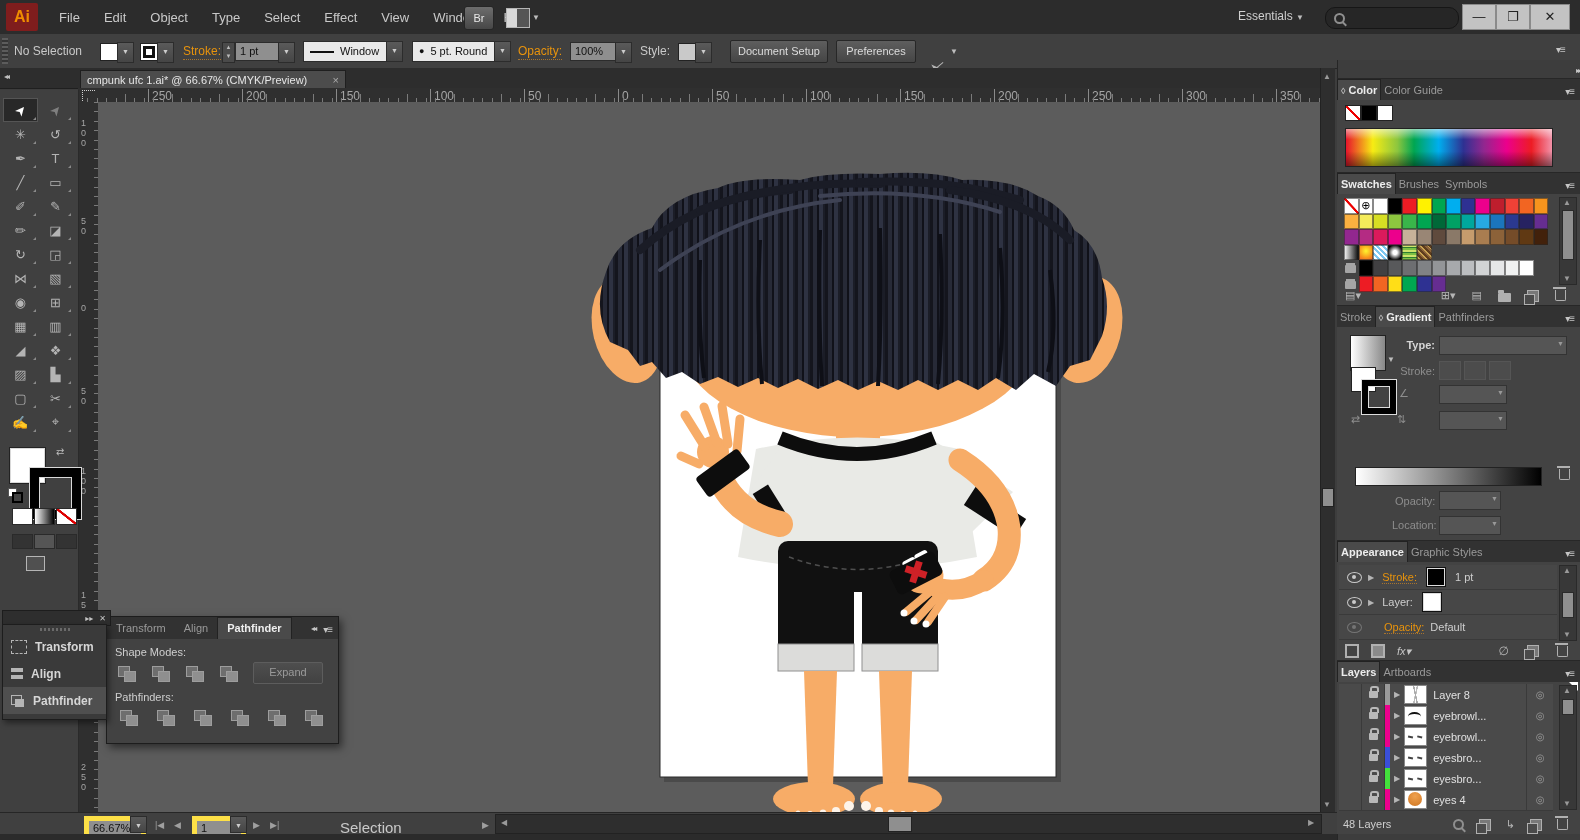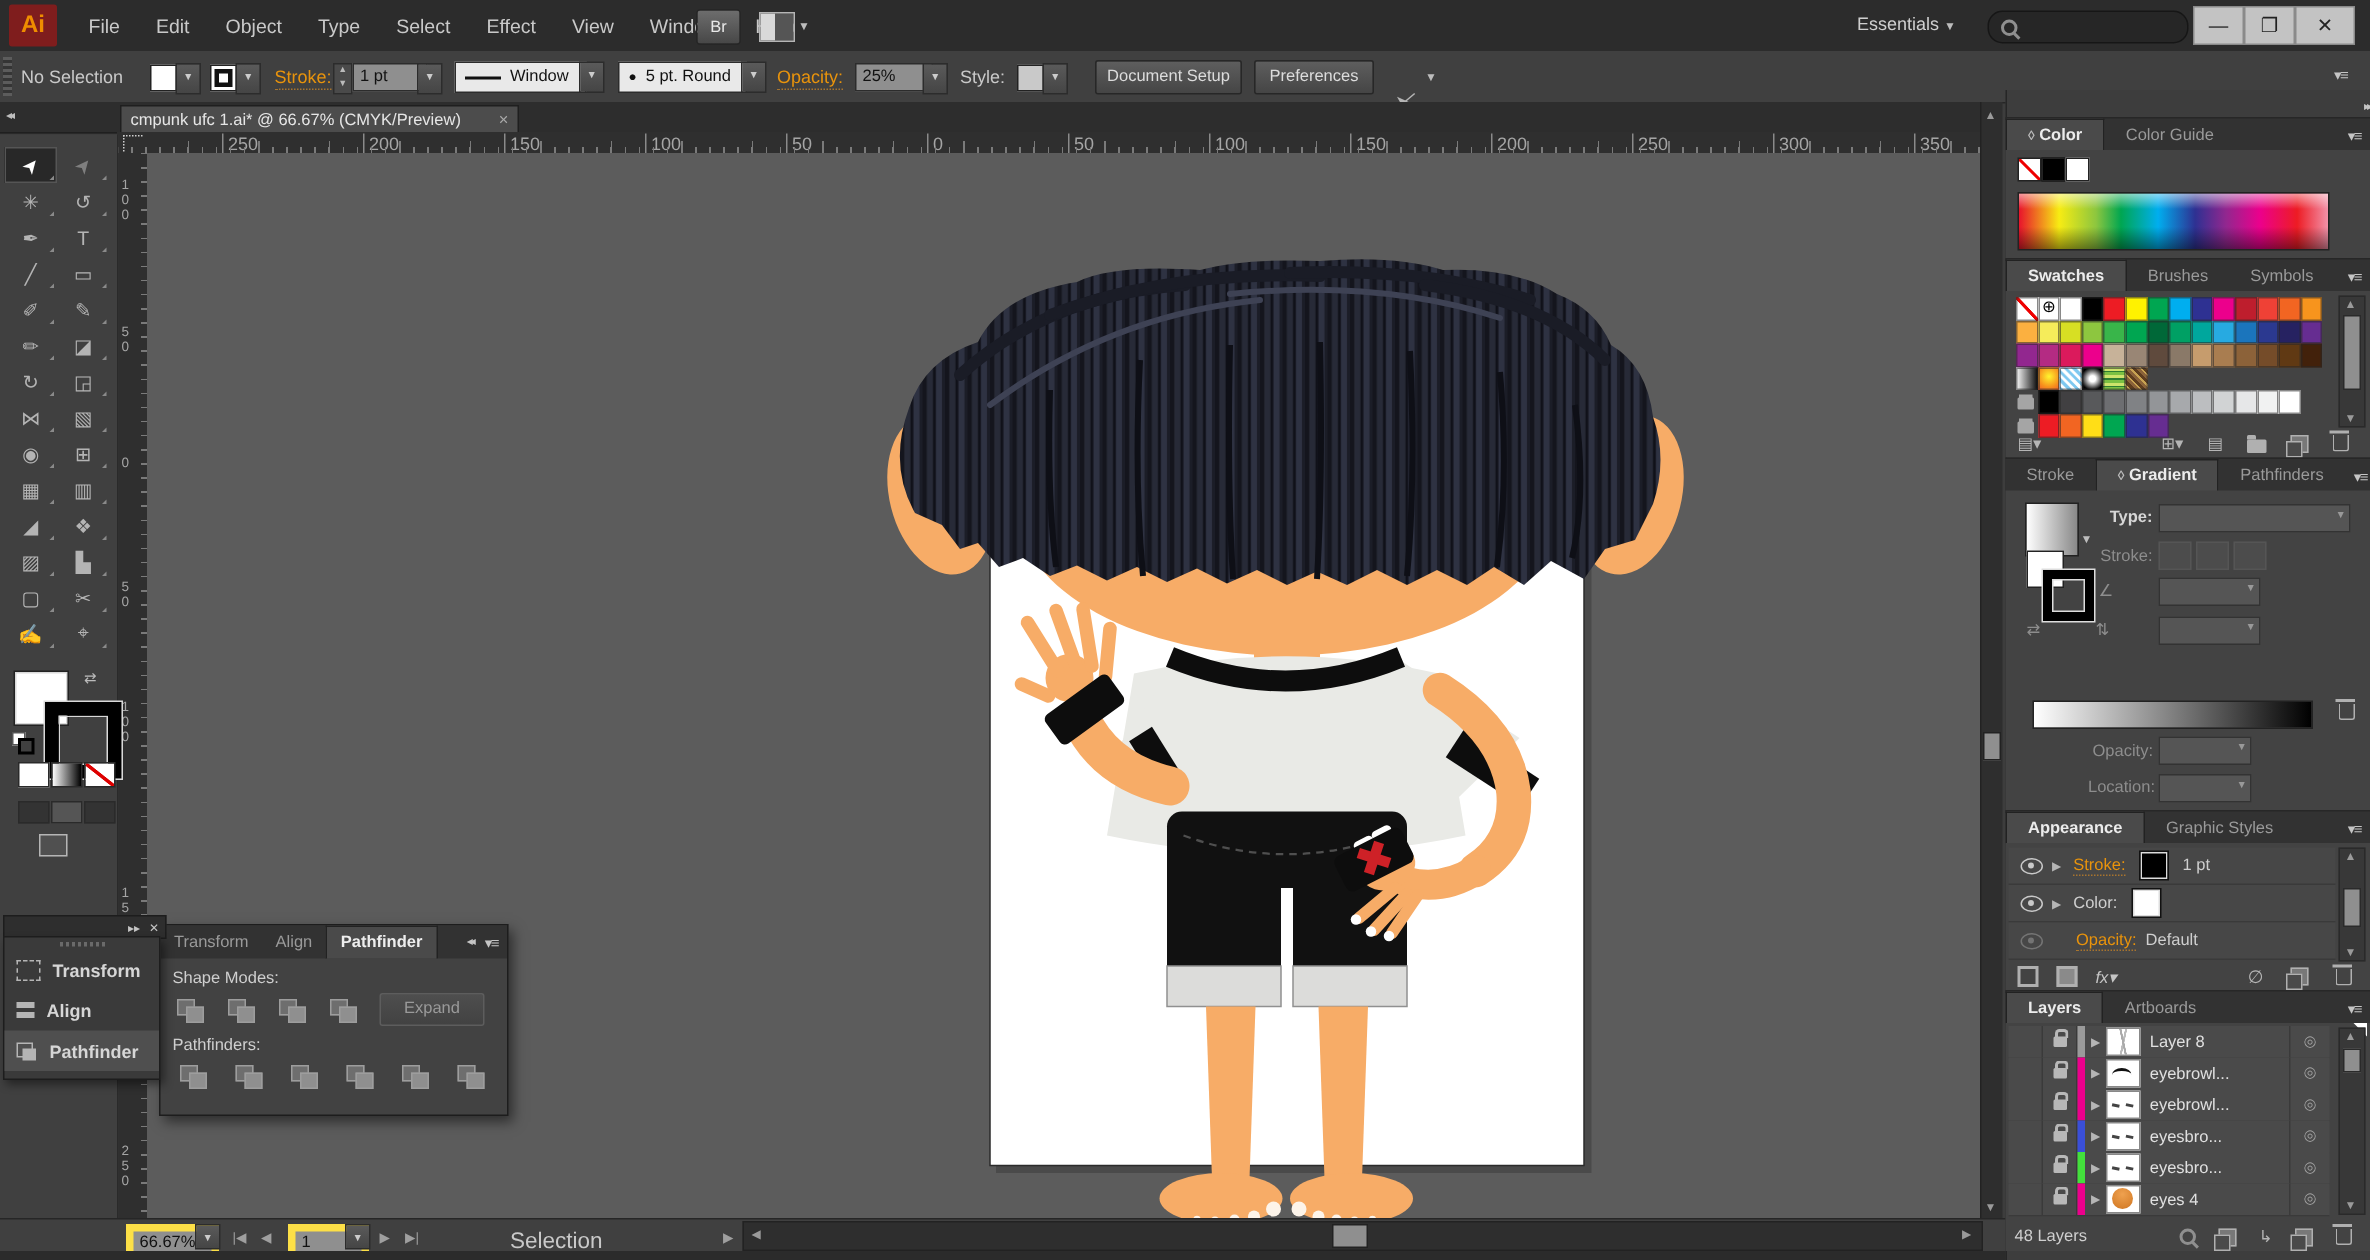--- a/index.html
+++ b/index.html
@@ -98,21 +98,21 @@
   .pfrow{display:flex;gap:14px;margin-left:10px;align-items:center;}
   .pf-btn{width:20px;height:17px;position:relative;}
   .pf-btn::before{content:"";position:absolute;left:1px;top:1px;width:10px;height:9px;border:1px solid #9d9d9d;background:#6e6e6e;}
   .pf-btn::after{content:"";position:absolute;left:7px;top:6px;width:10px;height:9px;border:1px solid #9d9d9d;background:#8f8f8f;}
   .pfrow2{display:flex;gap:17px;margin-left:12px;margin-top:6px;}
   .expand-btn{width:68px;height:20px;border:1px solid #5d5d5d;border-radius:2px;color:#9a9a9a;font-size:11px;text-align:center;line-height:19px;background:linear-gradient(#4e4e4e,#424242);}
   
   .dock{left:1337px;top:60px;width:243px;height:780px;background:#3d3d3d;border-left:1px solid #262626;}
   .dock-top{left:1337px;top:62px;width:243px;height:16px;display:flex;justify-content:flex-end;padding-right:8px;font-size:8px;color:#c5c5c5;align-items:center;letter-spacing:-2px;}
   .ptabs{position:absolute;left:0;width:243px;height:22px;background:#323232;display:flex;align-items:flex-end;border-top:1px solid #272727;}
-  .ptab{height:21px;line-height:21px;padding:0 14px;font-size:11px;color:#9a9a9a;white-space:nowrap;}
+  .ptab{height:21px;line-height:21px;padding:0 3px;font-size:11px;color:#9a9a9a;white-space:nowrap;}
   .ptab.active{background:#4a4a4a;color:#ececec;font-weight:bold;border:1px solid #222;border-bottom:none;}
   .ptab .dia{font-size:9px;color:#bbb;margin-right:3px;}
   .ptabs .pmenu{margin-left:auto;padding:0 6px 4px;}
   .pcontent{position:absolute;left:0;width:243px;background:#434343;}
   .spectrum{position:absolute;left:8px;top:28px;width:206px;height:37px;border:1px solid #222;
     background:linear-gradient(180deg,rgba(255,255,255,.55),rgba(255,255,255,0) 28%,rgba(0,0,0,0) 60%,rgba(0,0,0,.45)),
     linear-gradient(90deg,#e8142c,#f7ec13 13%,#8cc63f 25%,#00a651 33%,#00aeef 45%,#2e3192 57%,#92278f 67%,#ec008c 78%,#ed1c24 90%,#f291a8);}
   .trio{position:absolute;left:8px;top:5px;display:flex;}
   .trio i{width:14px;height:14px;border:1px solid #222;}
   .sw-grid-row{display:flex;}
@@ -203,21 +203,21 @@
       <span style="display:inline-block;width:24px;height:2px;background:#111;"></span>
       <span>Window</span>
     </div>
   <div class="abs cb-arrowbtn" style="left:386px;top:41px;">▼</div>
   <div class="abs cb-combo" style="left:412px;top:41px;width:72px;">
       <span style="font-size:9px;">●</span>
       <span>5 pt. Round</span>
     </div>
   <div class="abs cb-arrowbtn" style="left:494px;top:41px;">▼</div>
   <div class="abs cb-orange" style="left:518px;top:44px;">Opacity:</div>
-  <div class="abs cb-field" style="left:570px;top:42px;width:42px;">25%</div>
+  <div class="abs cb-field" style="left:570px;top:42px;width:42px;">100%</div>
   <div class="abs cb-arrowbtn" style="left:615px;top:42px;">▼</div>
   <div class="abs cb-label" style="left:640px;top:44px;">Style:</div>
   <div class="abs swatch-mini" style="left:678px;top:43px;background:#c9c9c9;"></div>
   <div class="abs cb-arrowbtn" style="left:695px;top:42px;">▼</div>
   <div class="abs cb-btn" style="left:730px;top:40px;width:96px;">Document Setup</div>
   <div class="abs cb-btn" style="left:836px;top:40px;width:78px;">Preferences</div>
   <div class="abs cursor-ico" style="left:930px;top:43px;">➤</div>
   <div class="abs dd-caret" style="left:950px;top:47px;">▼</div>
   <div class="abs pmenu" style="left:1556px;top:44px;">▾≡</div>
 
@@ -723,21 +723,21 @@
       <div class="ap-row" style="top:3px;">
         <span class="eye"></span>
         <span class="tri">▶</span>
         <span class="ap-orange">Stroke:</span>
         <span class="ap-swatch" id="ap-sw0" style="background: rgb(0, 0, 0);"></span>
         <span>1 pt</span>
       </div>
       <div class="ap-row" style="top:28px;">
         <span class="eye"></span>
         <span class="tri">▶</span>
-        <span>Color:</span>
+        <span>Layer:</span>
         <span class="ap-swatch" id="ap-sw1" style="background: rgb(255, 255, 255);"></span>
       </div>
       <div class="ap-row" style="top:53px;">
         <span class="eye dim"></span>
         <span style="width:16px;"></span>
         <span class="ap-orange">Opacity:</span>
         <span style="margin-left:6px;">Default</span>
       </div>
       <div class="pscroll" style="right:3px;top:3px;height:74px;">
         <div class="sarrow" style="position:absolute;top:0;left:0;">▲</div>

